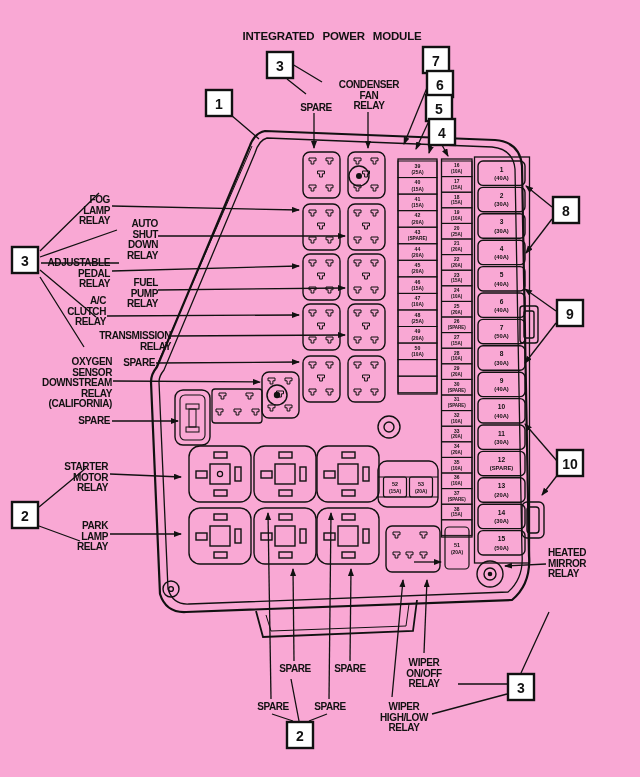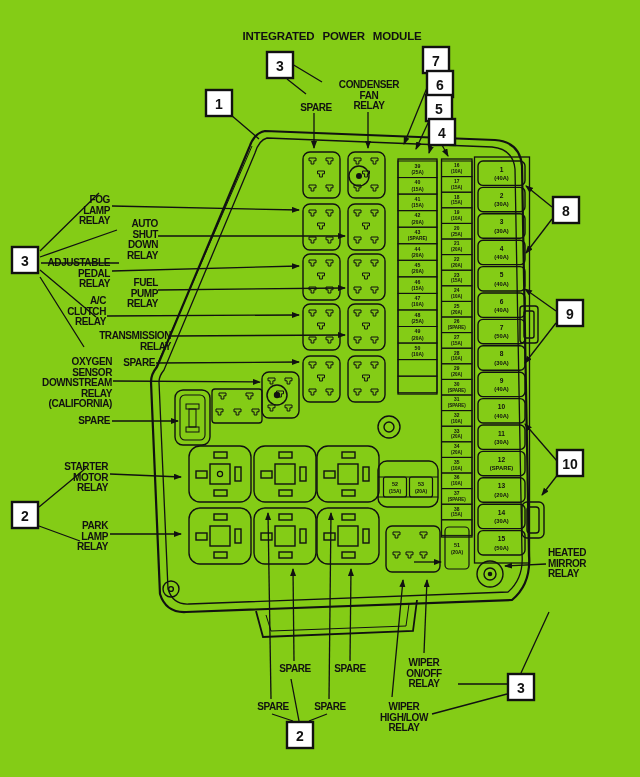--- a/index.html
+++ b/index.html
@@ -1,16 +1,16 @@
 <!DOCTYPE html>
 <html><head>
 <meta charset="utf-8">
 <style>
   html,body{margin:0;padding:0;background:#fff;}
-  .stage{position:relative;width:640px;height:777px;background:#84cc16;overflow:hidden;}
+  .stage{position:relative;width:640px;height:777px;background:#f9a8d4;overflow:hidden;}
   svg{display:block;}
   text{font-family:"Liberation Sans","DejaVu Sans",sans-serif;fill:#111;}
   .title{font-size:11.5px;font-weight:bold;letter-spacing:-0.2px;word-spacing:5px;}
   .lbl{font-size:10px;font-weight:bold;letter-spacing:-0.4px;}
   .cnum{font-size:14px;font-weight:bold;}
   .ink{stroke:#111;fill:none;}
 </style>
 </head>
 <body>
 

